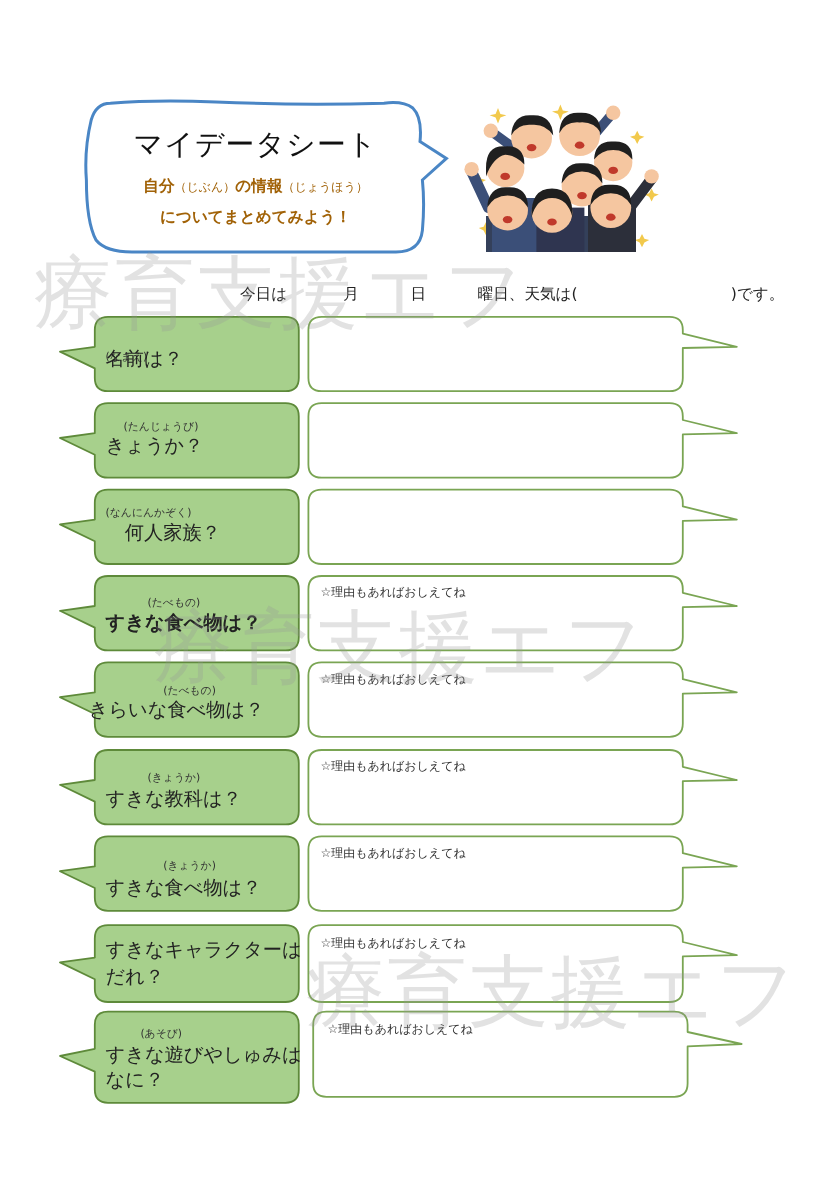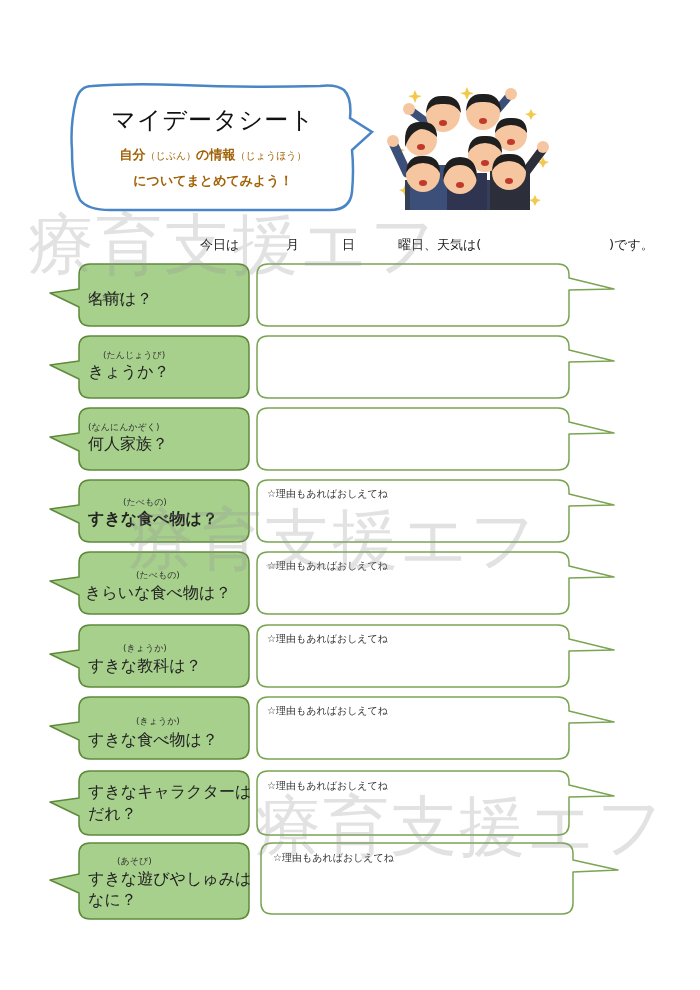--- a/index.html
+++ b/index.html
@@ -130,30 +130,30 @@
 
 <div class="q-ruby" style="left:88px; top:291px;text-align:right;">(なまえ)</div>
 <div class="q-text" style="left:88px; top:288px;">名前は？</div>
 <div class="abs" style="left:262px; top:270px; width:300px; height:50px;"></div>
 
 <div class="q-ruby" style="left:88px; top:349px;margin-left:15px;">(たんじょうび)</div>
 <div class="q-text" style="left:88px; top:361px;">きょうか？</div>
 <div class="abs" style="left:262px; top:342px; width:300px; height:50px;"></div>
 
 <div class="q-ruby" style="left:88px; top:421px;">(なんにんかぞく)</div>
-<div class="q-text" style="left:88px; top:433px;">何人家族？</div>
+<div class="q-text" style="left:104px; top:433px;">何人家族？</div>
 <div class="abs" style="left:262px; top:414px; width:300px; height:50px;"></div>
 
 <div class="q-ruby" style="left:123px; top:496px;">(たべもの)</div>
 <div class="q-text" style="left:88px; top:508px;font-weight:bold;">すきな食べ物は？</div>
 <div class="hint" style="left:267px; top:487px;">☆理由もあればおしえてね</div>
 <div class="abs" style="left:262px; top:500px; width:300px; height:36px;"></div>
 
 <div class="q-ruby" style="left:136px; top:569px;">(たべもの)</div>
-<div class="q-text" style="left:85px; top:582px;">きらいな食べ物は？</div>
+<div class="q-text" style="left:74px; top:582px;font-family:Liberation Mono, monospace;">きらいな食べ物は？</div>
 <div class="hint" style="left:267px; top:559px;">☆理由もあればおしえてね</div>
 <div class="abs" style="left:262px; top:572px; width:300px; height:36px;"></div>
 
 <div class="q-ruby" style="left:123px; top:642px;">(きょうか)</div>
 <div class="q-text" style="left:88px; top:655px;">すきな教科は？</div>
 <div class="hint" style="left:267px; top:632px;">☆理由もあればおしえてね</div>
 <div class="abs" style="left:262px; top:645px; width:300px; height:36px;"></div>
 
 <div class="q-ruby" style="left:136px; top:715px;">(きょうか)</div>
 <div class="q-text" style="left:88px; top:729px;">すきな食べ物は？</div>

